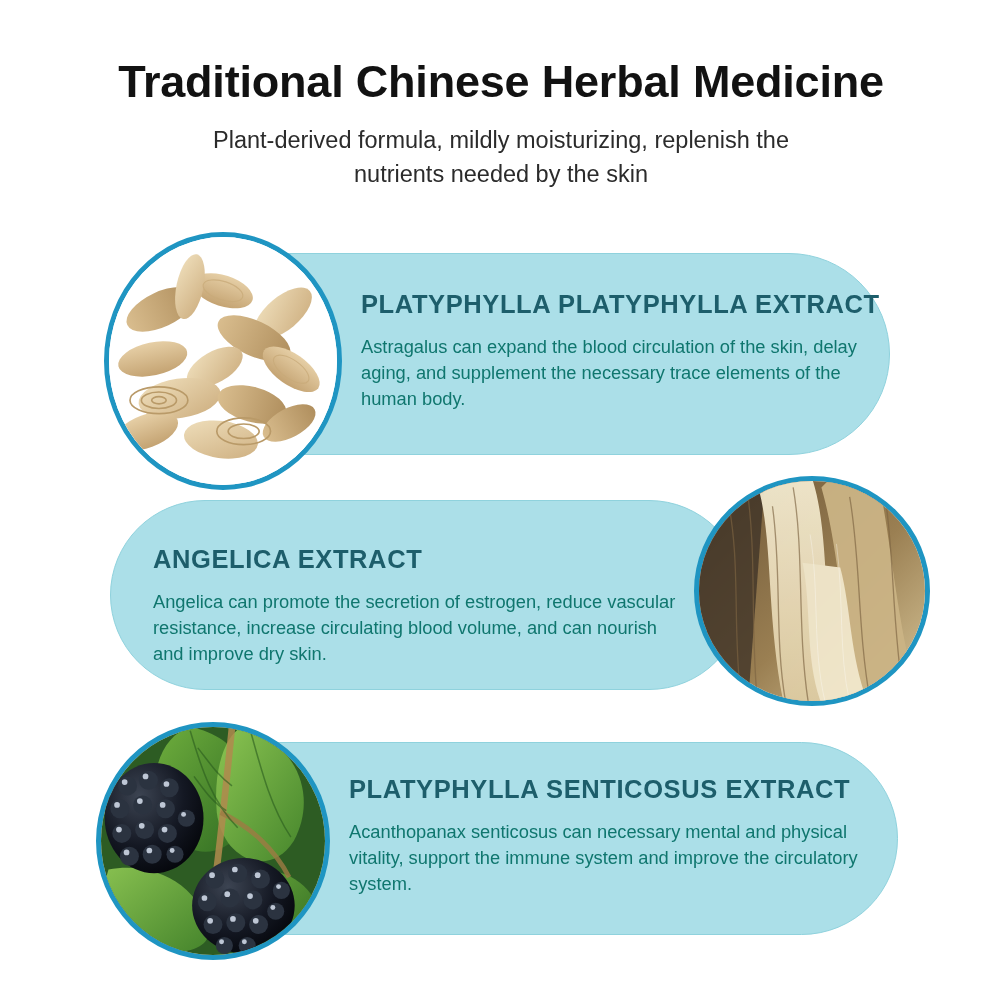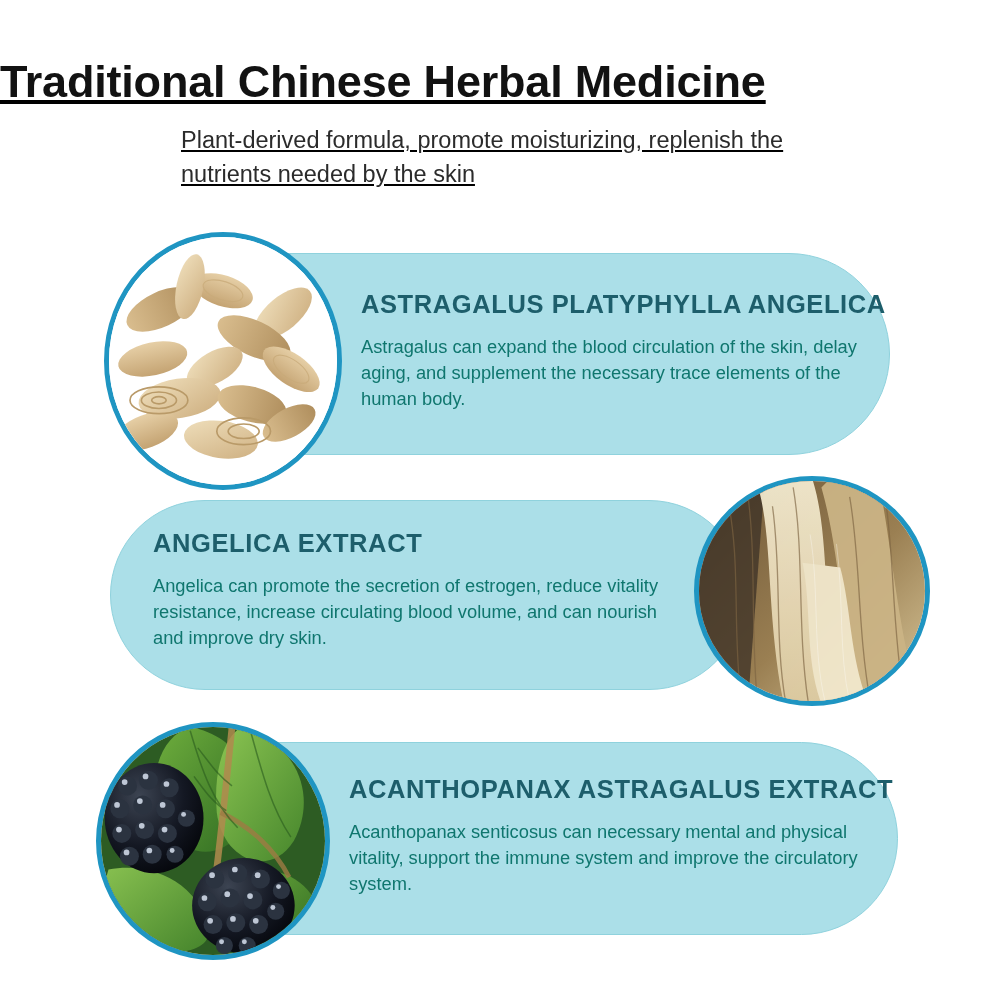--- a/index.html
+++ b/index.html
@@ -22,22 +22,21 @@
     height: 1002px;
     background: #ffffff;
   }
 
   
   .header {
     position: absolute;
     top: 58px;
     left: 0;
     width: 1002px;
-    text-align: left;
-    text-decoration: underline;
+    text-align: center;
   }
   .main-title {
     font-size: 45px;
     font-weight: bold;
     color: #121212;
     letter-spacing: -0.2px;
     line-height: 1.05;
     margin: 0;
     white-space: nowrap;
   }
@@ -76,21 +75,21 @@
     top: 742px;
     width: 748px;
     height: 193px;
     border-radius: 97px;
   }
 
   .card-text {
     position: absolute;
   }
   .card-1 .card-text { left: 204px; top: 36px; width: 520px; }
-  .card-2 .card-text { left: 42px;  top: 28px; width: 530px; }
+  .card-2 .card-text { left: 42px;  top: 44px; width: 530px; }
   .card-3 .card-text { left: 198px; top: 32px; width: 540px; }
 
   .card-title {
     font-size: 25.5px;
     color: #1d5e6b;
     letter-spacing: 0.6px;
     line-height: 1.1;
     margin: 0 0 16px 0;
     white-space: nowrap;
   }
@@ -123,26 +122,26 @@
 
   .card, .circle { box-shadow: none; }
 </style>
 </head>
 <body>
 
 <div class="page">
 
   <div class="header">
     <h1 class="main-title">Traditional Chinese Herbal Medicine</h1>
-    <p class="subtitle">Plant-derived formula, promote moisturizing, replenish the nutrients needed by the skin</p>
+    <p class="subtitle">Plant-derived formula, mildly moisturizing, replenish the nutrients needed by the skin</p>
   </div>
 
   <div class="card card-1">
     <div class="card-text">
-      <h2 class="card-title">ASTRAGALUS PLATYPHYLLA ANGELICA</h2>
+      <h2 class="card-title">PLATYPHYLLA PLATYPHYLLA EXTRACT</h2>
       <p class="card-body">Astragalus can expand the blood circulation of the skin, delay aging, and supplement the necessary trace elements of the human body.</p>
     </div>
   </div>
 
   <div class="circle circle-1">
     <svg class="circle-img" viewBox="0 0 240 240" preserveAspectRatio="xMidYMid slice">
       <defs>
         <linearGradient id="slice1" x1="0" y1="0" x2="0" y2="1">
           <stop offset="0%" stop-color="#e6cfa6"></stop>
             <stop offset="100%" stop-color="#c4a372"></stop>
@@ -183,21 +182,21 @@
           <ellipse cx="120" cy="52" rx="20" ry="9" transform="rotate(18 120 52)"></ellipse>
           <ellipse cx="186" cy="128" rx="20" ry="9" transform="rotate(35 186 128)"></ellipse>
         </g>
       </g>
     </svg>
   </div>
 
   <div class="card card-2">
     <div class="card-text">
       <h2 class="card-title">ANGELICA EXTRACT</h2>
-      <p class="card-body">Angelica can promote the secretion of estrogen, reduce vitality resistance, increase circulating blood volume, and can nourish and improve dry skin.</p>
+      <p class="card-body">Angelica can promote the secretion of estrogen, reduce vascular resistance, increase circulating blood volume, and can nourish and improve dry skin.</p>
     </div>
   </div>
 
   <div class="circle circle-2">
     <svg class="circle-img" viewBox="0 0 240 240" preserveAspectRatio="xMidYMid slice">
       <defs>
         <linearGradient id="ang-bg" x1="0" y1="0" x2="1" y2="1">
           <stop offset="0%" stop-color="#6b5436"></stop>
             <stop offset="55%" stop-color="#9a7f52"></stop>
             <stop offset="100%" stop-color="#d9c79a"></stop>
@@ -224,21 +223,21 @@
       </g>
       <g stroke="#ffffff" stroke-width="1" fill="none" opacity="0.35">
         <path d="M118 60 C128 120 120 180 134 238"></path>
         <path d="M146 70 C154 130 148 185 160 238"></path>
       </g>
     </svg>
   </div>
 
   <div class="card card-3">
     <div class="card-text">
-      <h2 class="card-title">ACANTHOPANAX ASTRAGALUS EXTRACT</h2>
+      <h2 class="card-title">PLATYPHYLLA SENTICOSUS EXTRACT</h2>
       <p class="card-body">Acanthopanax senticosus can necessary mental and physical vitality, support the immune system and improve the circulatory system.</p>
     </div>
   </div>
 
   <div class="circle circle-3">
     <svg class="circle-img" viewBox="0 0 240 240" preserveAspectRatio="xMidYMid slice">
       <defs>
         <linearGradient id="leafg" x1="0" y1="0" x2="1" y2="1">
           <stop offset="0%" stop-color="#6fae3d"></stop>
             <stop offset="100%" stop-color="#2f6b22"></stop>

